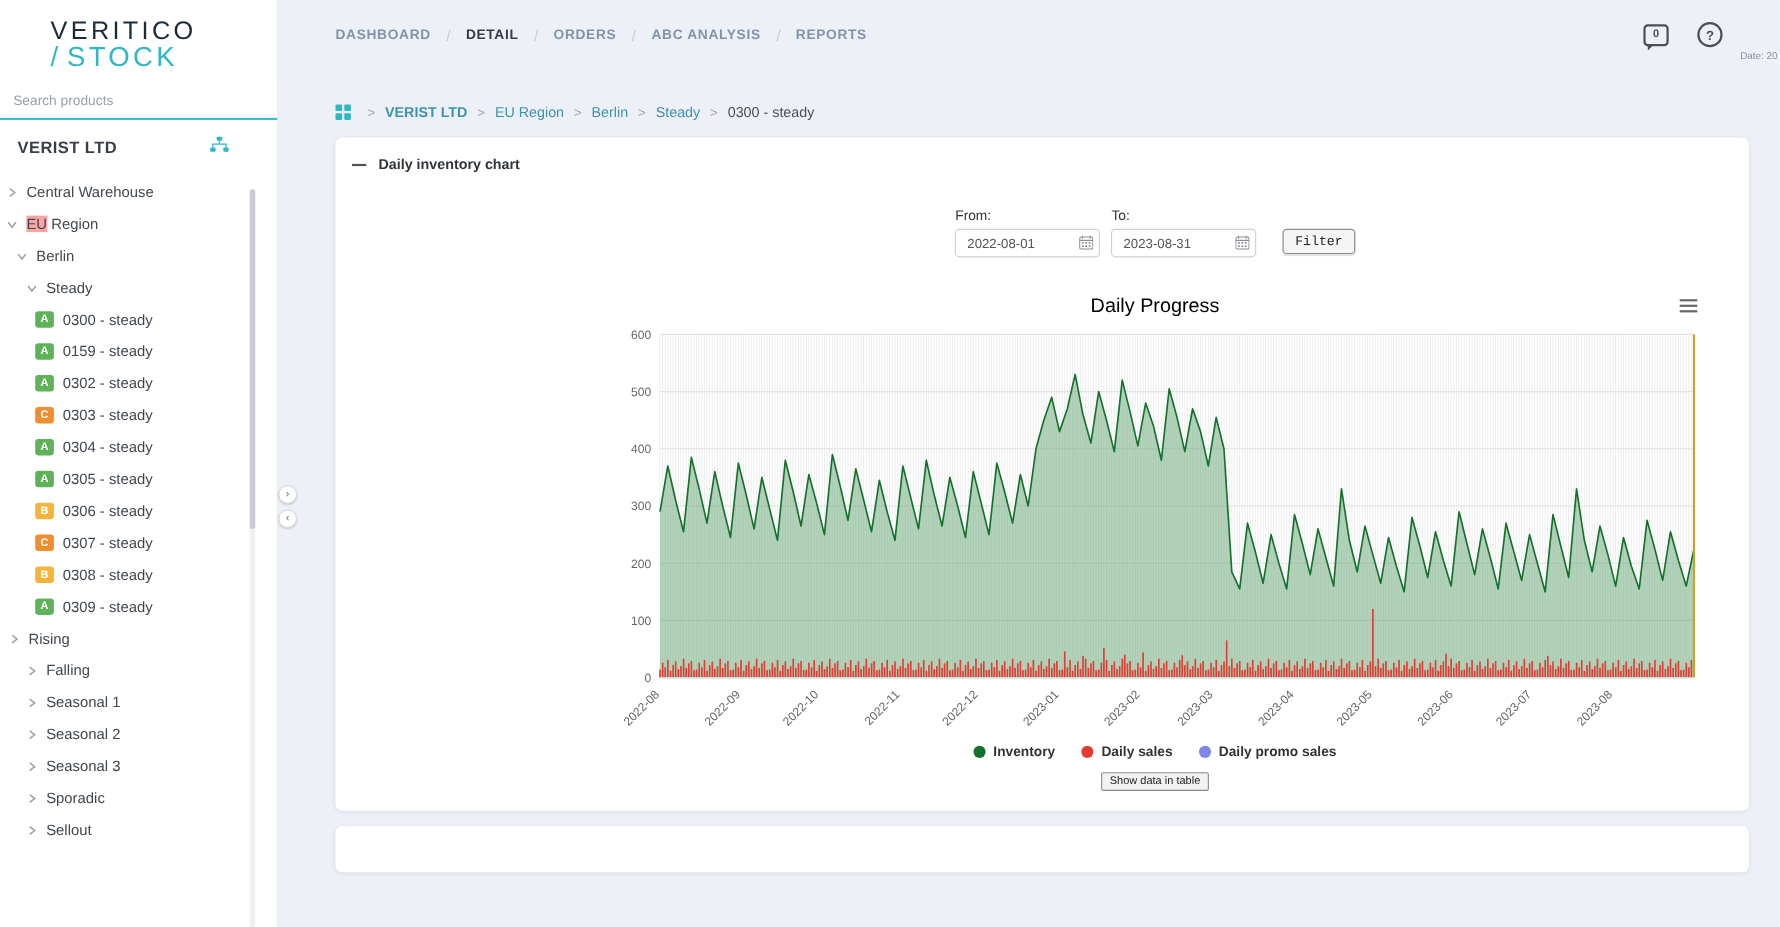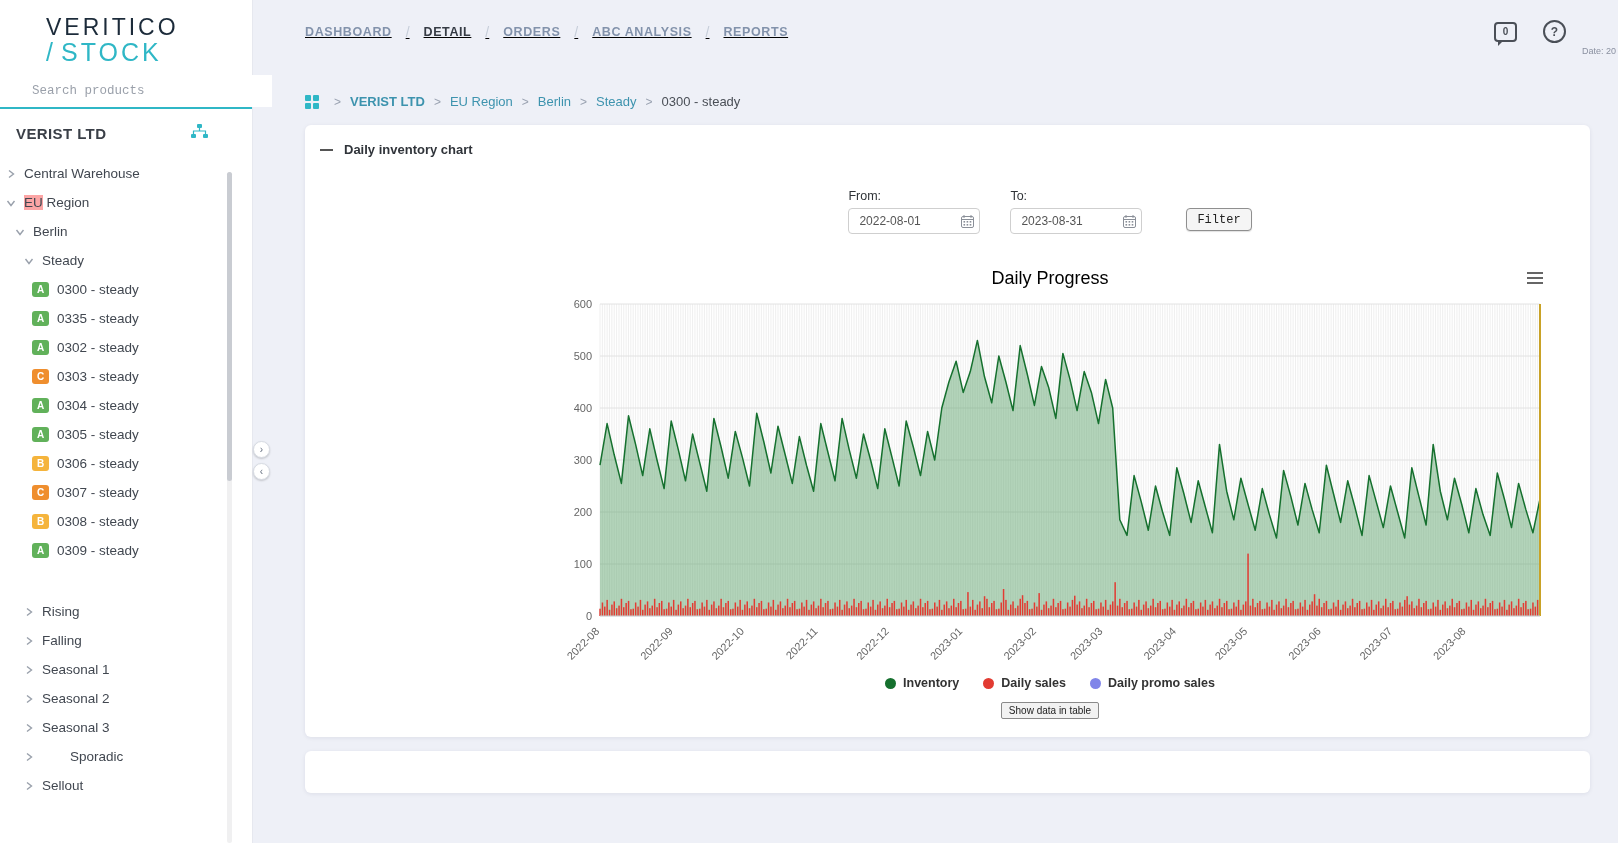--- a/index.html
+++ b/index.html
@@ -4,37 +4,37 @@
 <style>
   html,body{margin:0;padding:0;}
   body{width:1618px;height:843px;overflow:hidden;background:#eef0f7;font-family:"Liberation Sans",sans-serif;}
   
   .sidebar{position:fixed;left:0;top:0;width:252px;height:100%;background:#fff;z-index:5;box-shadow:1px 0 0 #e6e8ef;}
   .logo{padding:14px 0 8px 46px;}
   .logo-line1{font-size:23px;letter-spacing:3px;color:#1c2b3a;}
   .logo-line2{font-size:25px;letter-spacing:3px;color:#2fb7c6;margin-top:-3px;}
   .logo-slash{margin-right:5px;}
   .search-row{border-bottom:2px solid #2fb7c6;}
-  .search-row input{width:100%;box-sizing:border-box;border:none;outline:none;padding:9px 12px;font-size:12.5px;color:#333;font-family:Liberation Mono, monospace;background:#fff;margin-left:20px;}
+  .search-row input{width:100%;box-sizing:border-box;border:none;outline:none;padding:9px 12px;font-size:12.5px;color:#333;font-family:Liberation Sans, sans-serif;background:#fff;}
   .search-row input::placeholder{color:#9aa0aa;}
   .company-row{display:flex;align-items:center;justify-content:space-between;padding:15px 44px 8px 16px;}
   .company{font-size:15px;font-weight:bold;color:#3a3f47;letter-spacing:.4px;}
   .tree{margin-top:8px;}
   .tree-row{display:flex;align-items:center;height:29px;font-size:13.5px;color:#414750;cursor:pointer;}
   .chev{margin-right:8px;flex:none;}
   .badge{width:17px;height:15px;border-radius:3px;color:#fff;font-size:10px;font-weight:bold;display:flex;align-items:center;justify-content:center;margin-right:8px;flex:none;}
   .hl{background:#fca5a5;}
   .sb-track{position:absolute;right:20px;top:172px;bottom:0;width:5px;background:#f0f0f1;border-radius:3px;}
   .sb-thumb{width:100%;height:46%;background:#c9ccd2;border-radius:3px;}
   .expander{position:fixed;left:253px;top:441px;z-index:6;display:flex;flex-direction:column;gap:5px;}
   .exp-btn{width:17px;height:17px;border-radius:50%;background:#fff;border:1px solid #d6dae2;box-shadow:0 1px 2px rgba(0,0,0,.18);font-size:10px;color:#667080;display:flex;align-items:center;justify-content:center;padding:0;cursor:pointer;font-family:inherit;}
   
   main{margin-left:252px;position:relative;}
   .topbar{position:relative;height:70px;}
-  .top-nav{position:absolute;left:53px;top:24px;display:flex;align-items:center;gap:14px;text-decoration:underline;}
+  .top-nav{position:absolute;left:53px;top:24px;display:flex;gap:14px;}
   .nav-item{font-size:12.5px;letter-spacing:.6px;color:#8292ab;font-weight:bold;text-decoration:none;cursor:pointer;}
   .nav-item.active{color:#363c45;}
   .nav-sep{color:#c6cdd9;font-size:14px;}
   .top-icons{position:absolute;top:20px;right:52px;display:flex;gap:26px;align-items:center;}
   .chat-icon{position:relative;width:19px;height:16px;border:2px solid #4a4f57;border-radius:4px;font-size:10px;font-weight:bold;color:#4a4f57;display:flex;align-items:center;justify-content:center;cursor:pointer;background:#fff0;}
   .chat-icon:after{content:'';position:absolute;left:2px;bottom:-6px;border:3px solid transparent;border-top-color:#4a4f57;border-left-color:#4a4f57;}
   .help-icon{width:19px;height:19px;border:2px solid #4a4f57;border-radius:50%;font-size:12px;font-weight:bold;color:#4a4f57;display:flex;align-items:center;justify-content:center;cursor:pointer;}
   .date-text{position:absolute;top:46px;right:2px;font-size:9px;color:#8a90a0;white-space:nowrap;}
   
   .content{padding:0 28px 0 53px;}
@@ -44,21 +44,21 @@
   .bc-sep{color:#9aa2b1;margin:0 9px;font-size:12px;}
   .bc-link{color:#3d93ae;cursor:pointer;}
   .bc-link.root{font-weight:bold;}
   .bc-current{color:#4a4f57;}
   .card{background:#fff;border-radius:6px;box-shadow:0 1px 4px rgba(20,30,60,.08);margin-top:16px;}
   .card-header{display:flex;align-items:center;padding:17px 14px 6px 14px;}
   .collapse-btn{width:15px;height:15px;border:none;background:none;position:relative;cursor:pointer;padding:0;}
   .collapse-btn:before{content:'';position:absolute;left:1px;right:1px;top:7px;height:2px;background:#555;}
   .card-title{margin-left:10px;font-size:13px;font-weight:bold;color:#30343a;}
   .chart-wrap{position:relative;margin:26px 20px 0 250px;width:990px;padding-bottom:14px;}
-  .controls{display:flex;justify-content:center;align-items:flex-end;gap:30px;margin-bottom:34px;}
+  .controls{display:flex;justify-content:center;align-items:flex-end;gap:10px;margin-bottom:34px;}
   .ctl-group{display:flex;flex-direction:column;}
   .ctl-label{font-size:12.5px;color:#2f3337;margin-bottom:5px;}
   .date-input-wrap{position:relative;}
   .date-input{width:96px;height:24px;box-sizing:content-box;border:1px solid #cfcfcf;border-radius:4px;font-size:12px;color:#555;padding:0 24px 0 10px;font-family:inherit;outline:none;}
   .cal-icon{position:absolute;right:6px;top:6px;cursor:pointer;}
   .filter-btn{height:23px;padding:0 10px;font-size:12px;color:#222;background:#f5f5f5;border:1px solid #8f8f8f;border-radius:4px;margin-bottom:3px;cursor:pointer;font-family:Liberation Mono, monospace;box-shadow:0 1px 1px rgba(0,0,0,.12);margin-left:14px;}
   .chart-head{position:relative;height:26px;}
   .chart-title{text-align:center;font-size:18px;color:#000000;}
   .hamburger{position:absolute;right:2px;top:4px;width:16px;cursor:pointer;}
   .hamburger span{display:block;height:2px;background:#666;margin:0 0 3px 0;}
@@ -117,21 +117,21 @@
             <path d="M3 1.5 L7.5 5 L3 8.5" fill="none" stroke="#99a0ab" stroke-width="1.4" transform="rotate(90 5 5)"></path>
           </svg>
           <span>Steady</span>
         </div>
         <div class="tree-row" style="padding-left: 32px;">
           <span class="badge" style="background: rgb(97, 177, 90);">A</span>
           <span>0300 - steady</span>
         </div>
         <div class="tree-row" style="padding-left: 32px;">
           <span class="badge" style="background: rgb(97, 177, 90);">A</span>
-          <span>0335 - steady</span>
+          <span>0159 - steady</span>
         </div>
         <div class="tree-row" style="padding-left: 32px;">
           <span class="badge" style="background: rgb(97, 177, 90);">A</span>
           <span>0302 - steady</span>
         </div>
         <div class="tree-row" style="padding-left: 32px;">
           <span class="badge" style="background: rgb(239, 142, 46);">C</span>
           <span>0303 - steady</span>
         </div>
         <div class="tree-row" style="padding-left: 32px;">
@@ -151,21 +151,21 @@
           <span>0307 - steady</span>
         </div>
         <div class="tree-row" style="padding-left: 32px;">
           <span class="badge" style="background: rgb(245, 180, 60);">B</span>
           <span>0308 - steady</span>
         </div>
         <div class="tree-row" style="padding-left: 32px;">
           <span class="badge" style="background: rgb(97, 177, 90);">A</span>
           <span>0309 - steady</span>
         </div>
-        <div class="tree-row" style="padding-left: 24px; margin-top: 32px;">
+        <div class="tree-row" style="padding-left: 8px;">
           <svg width="10" height="10" viewBox="0 0 10 10" class="chev">
             <path d="M3 1.5 L7.5 5 L3 8.5" fill="none" stroke="#99a0ab" stroke-width="1.4"></path>
           </svg>
           <span>Rising</span>
         </div>
         <div class="tree-row" style="padding-left: 24px;">
           <svg width="10" height="10" viewBox="0 0 10 10" class="chev">
             <path d="M3 1.5 L7.5 5 L3 8.5" fill="none" stroke="#99a0ab" stroke-width="1.4"></path>
           </svg>
           <span>Falling</span>
@@ -181,21 +181,21 @@
             <path d="M3 1.5 L7.5 5 L3 8.5" fill="none" stroke="#99a0ab" stroke-width="1.4"></path>
           </svg>
           <span>Seasonal 2</span>
         </div>
         <div class="tree-row" style="padding-left: 24px;">
           <svg width="10" height="10" viewBox="0 0 10 10" class="chev">
             <path d="M3 1.5 L7.5 5 L3 8.5" fill="none" stroke="#99a0ab" stroke-width="1.4"></path>
           </svg>
           <span>Seasonal 3</span>
         </div>
-        <div class="tree-row" style="padding-left: 24px; gap: 28px;">
+        <div class="tree-row" style="padding-left: 24px;">
           <svg width="10" height="10" viewBox="0 0 10 10" class="chev">
             <path d="M3 1.5 L7.5 5 L3 8.5" fill="none" stroke="#99a0ab" stroke-width="1.4"></path>
           </svg>
           <span>Sporadic</span>
         </div>
         <div class="tree-row" style="padding-left: 24px;">
           <svg width="10" height="10" viewBox="0 0 10 10" class="chev">
             <path d="M3 1.5 L7.5 5 L3 8.5" fill="none" stroke="#99a0ab" stroke-width="1.4"></path>
           </svg>
           <span>Sellout</span>

